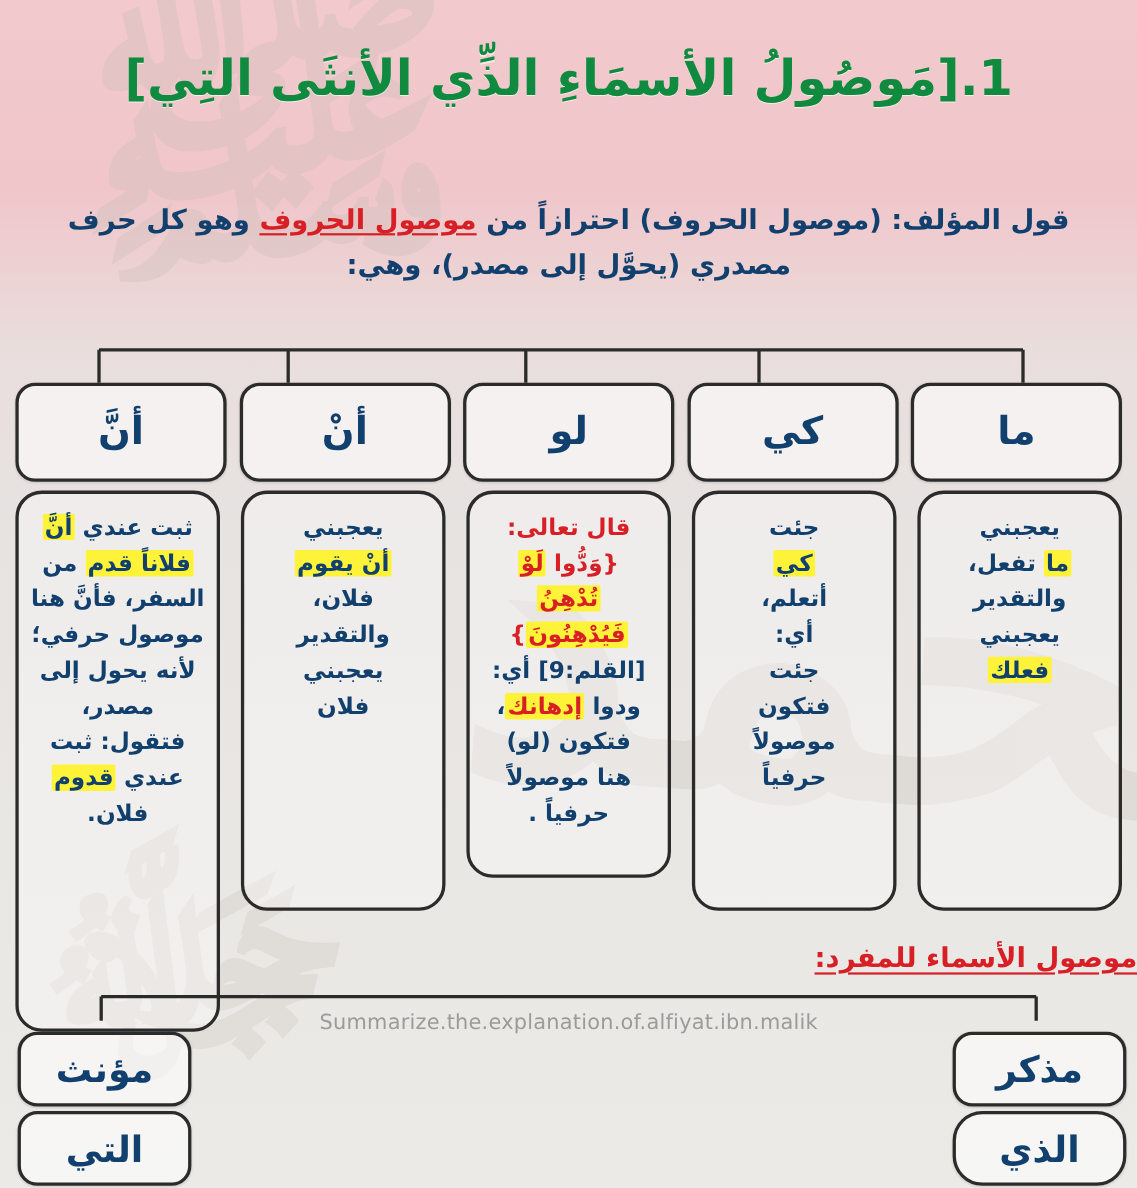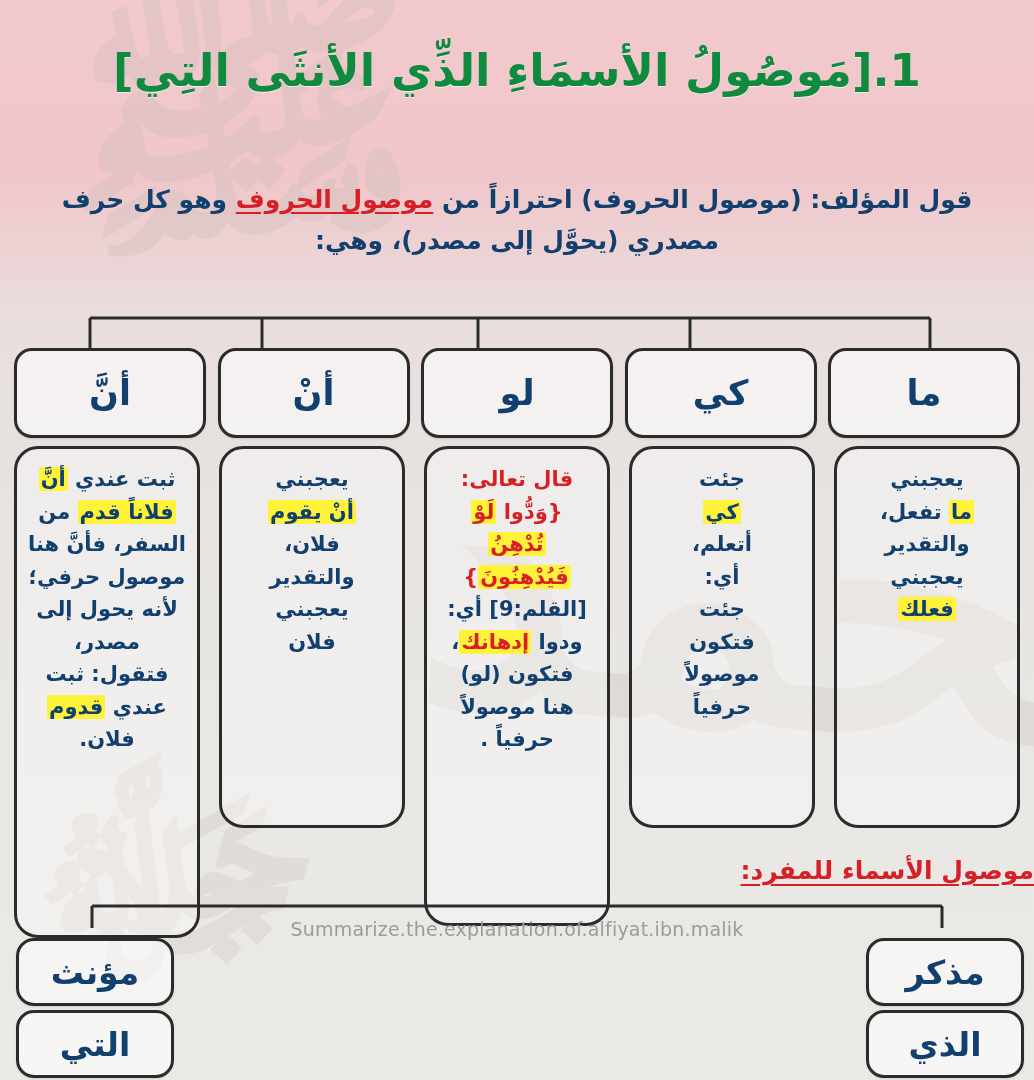--- a/index.html
+++ b/index.html
@@ -131,21 +131,21 @@
     box-sizing: border-box;
     text-align: center;
     direction: rtl;
     color: #12406e;
     font-size: 21px;
     font-weight: bold;
     line-height: 1.55;
   }
   .card.c-anna  { height: 492px; }
   .card.c-an    { height: 382px; }
-  .card.c-law   { height: 480px; }
+  .card.c-law   { height: 352px; }
   .card.c-kay   { height: 382px; }
   .card.c-ma    { height: 382px; }
   .card .hl { background: #fff33a; padding: 0 2px; border-radius: 2px; }
   .card .red { color: #d81f26; }
   .card .line { display: block; }
 
   
   .mid-heading {
     position: absolute;
     top: 856px;
@@ -194,21 +194,21 @@
     display: flex;
     align-items: center;
     justify-content: center;
     color: #12406e;
     font-size: 33px;
     font-weight: bold;
     box-shadow: 0 1px 2px rgba(0,0,0,.12);
     margin-top: 12px;
   }
   #box-mudhakkar { top: 926px; left: 866px; width: 152px; height: 62px; }
-  #box-alladhi   { top: 998px; left: 866px; width: 152px; height: 62px; }
+  #box-alladhi   { top: 998px; left: 866px; width: 152px; height: 62px; border-radius: 27px; }
   #box-muannath  { top: 926px; left: 16px;  width: 152px; height: 62px; }
   #box-allati    { top: 998px; left: 16px;  width: 152px; height: 62px; }
 </style>
 </head>
 <body>
 
 <div id="page">
 
   <div class="watermark">
     <div class="wm-text wm1">ﷺ</div>

